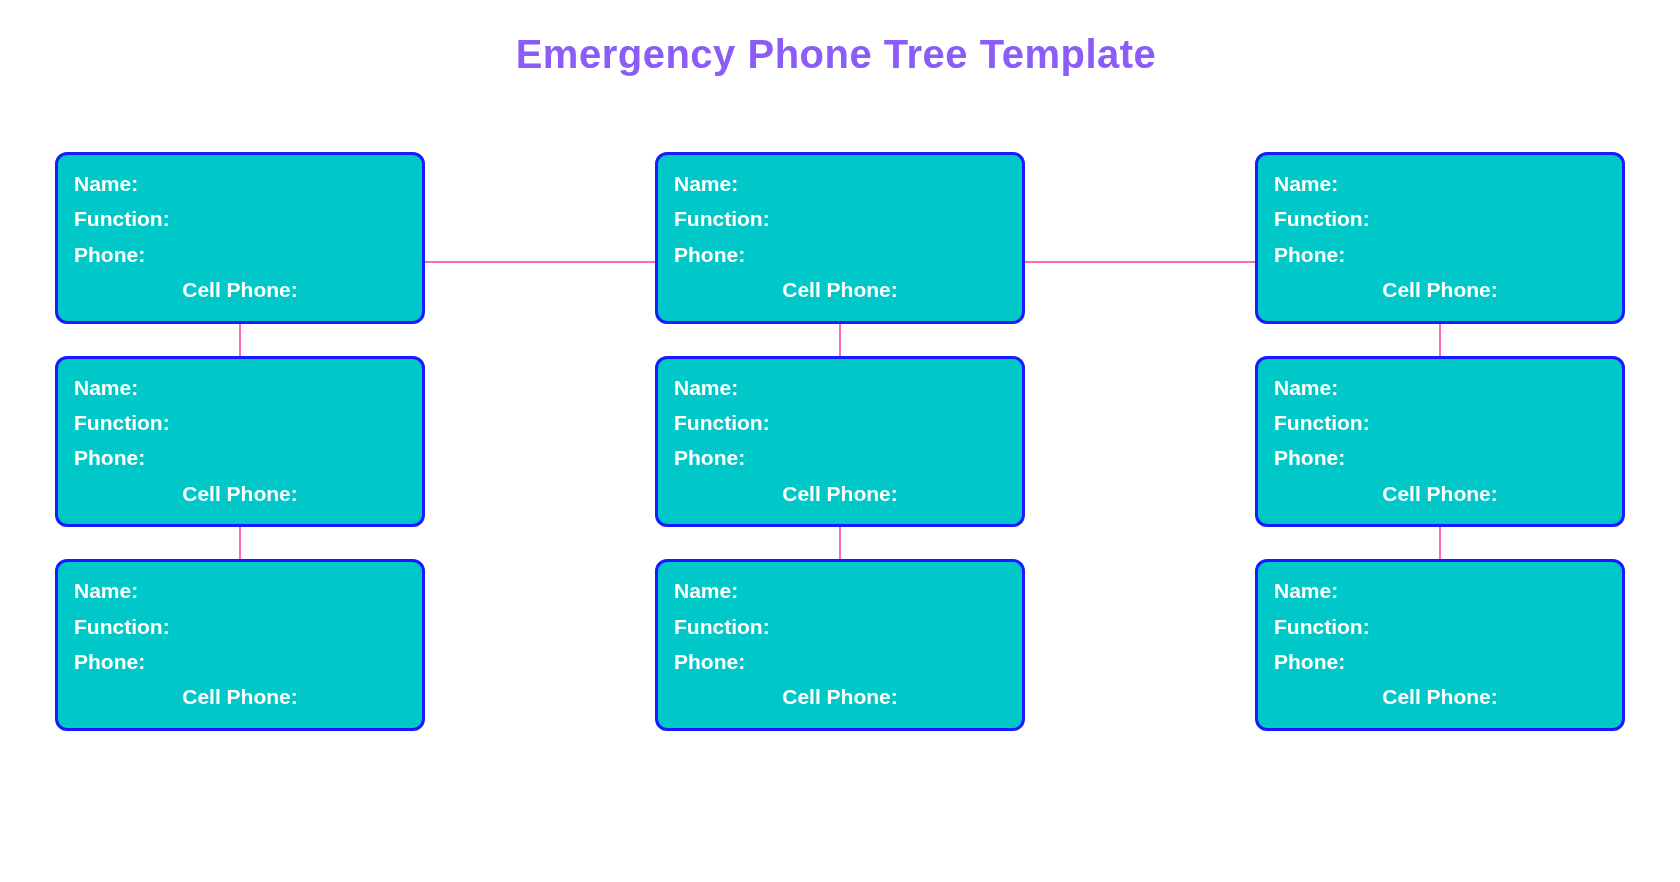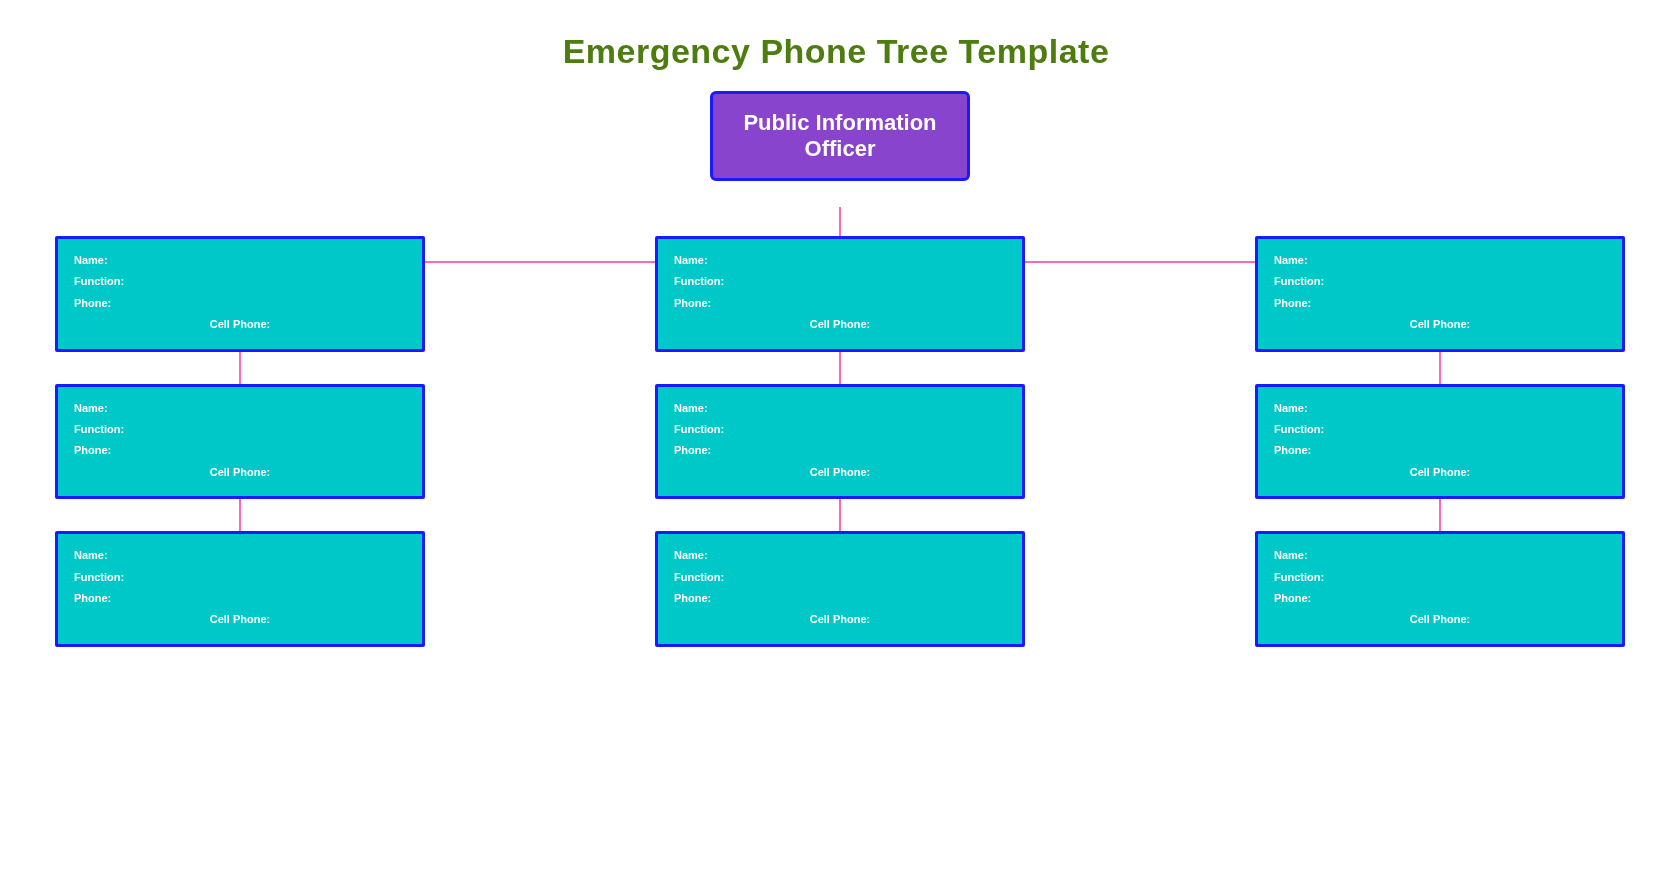--- a/index.html
+++ b/index.html
@@ -7,22 +7,22 @@
     body {
       background: #fff;
       font-family: Arial, sans-serif;
       width: 1680px;
       min-height: 882px;
       overflow-x: hidden;
     }
 
     .page-title {
       text-align: center;
-      color: #4d7c0f;
-      font-size: 34px;
+      color: #8b5cf6;
+      font-size: 40px;
       font-weight: 900;
       padding: 32px 8px 20px 0;
       letter-spacing: 0.5px;
     }
 
     
     .root-row {
       display: flex;
       justify-content: center;
       position: relative;
@@ -43,25 +43,25 @@
       font-size: 22px;
       font-weight: 700;
       padding: 12px 18px;
       position: relative;
       z-index: 2;
     }
 
     .card {
       background: #00c8c8;
       border: 3px solid #1a1aff;
-      border-radius: 2px;
+      border-radius: 12px;
       padding: 14px 16px 16px 16px;
       width: 370px;
       color: #fff;
-      font-size: 11px;
+      font-size: 21px;
       font-weight: 700;
     }
 
     .card-field {
       margin-bottom: 6px;
       line-height: 1.4;
     }
 
     .card-field:last-child {
       margin-bottom: 0;
@@ -76,25 +76,20 @@
       margin: 0 auto;
     }
   </style>
 </head>
 <body>
 
 <div style="position:relative; width:1680px; min-height:882px; background:#fff;">
 
   <h1 class="page-title">Emergency Phone Tree Template</h1>
 
-  <div class="root-row">
-    <div class="root-node">
-      <span>Public Information Officer</span>
-    </div>
-  </div>
 
   <svg style="position:absolute; top:0; left:0; width:1680px; height:882px; pointer-events:none; z-index:1;" viewBox="0 0 1680 882">
 
     <line x1="840" y1="207" x2="840" y2="262" stroke="#ff69b4" stroke-width="2"></line>
 
     <line x1="240" y1="262" x2="1440" y2="262" stroke="#ff69b4" stroke-width="2"></line>
 
     <line x1="240" y1="262" x2="240" y2="295" stroke="#ff69b4" stroke-width="2"></line>
 
     <line x1="840" y1="262" x2="840" y2="295" stroke="#ff69b4" stroke-width="2"></line>

